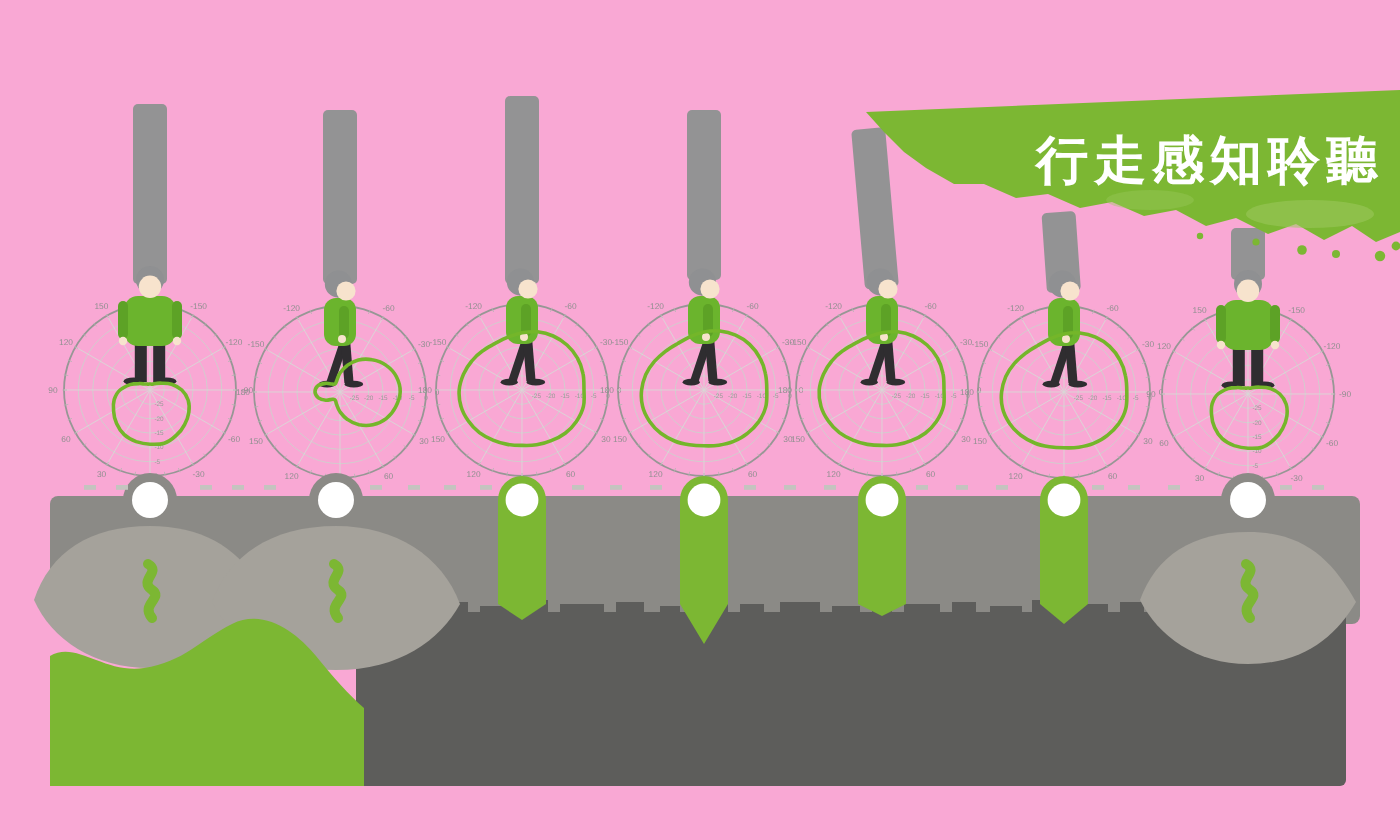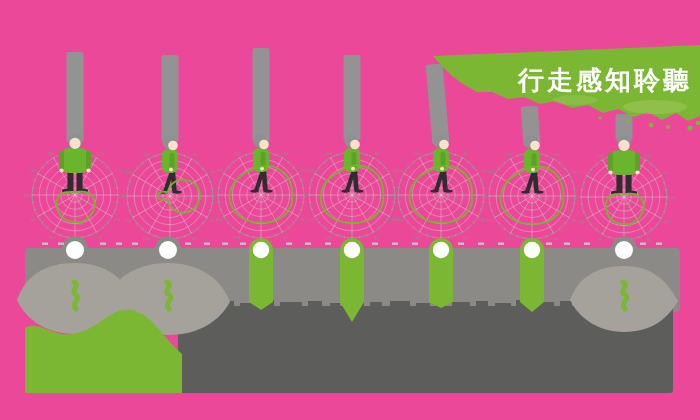--- a/index.html
+++ b/index.html
@@ -1,16 +1,16 @@
 <!DOCTYPE html>
 <html style="--brand-green: #7cb733; --curve-green: #74b62a; --shirt-green: #6bb42d; --arm-green: #5da226; --bar-gray: #939394; --hair-gray: #8f9092; --skin: #f7e3cd; --pants: #2f2d30; --band-mid: #8b8a86; --band-dark: #5d5d5b; --blob-gray: #a5a29b; --grid-ring: #cfcfcd; --grid-outer: #979795; --grid-label: #8f8f8f;"><head>
 <meta charset="utf-8">
 <style>
   html,body{margin:0;padding:0;background:#ffffff;}
-  .stage{position:relative;width:700px;height:420px;background:#ec4899;overflow:hidden;
+  .stage{position:relative;width:700px;height:420px;background:#f9a8d4;overflow:hidden;
          font-family:"Liberation Sans", sans-serif;}
   #scene text{font-family:"Liberation Sans", sans-serif;}
   .banner-title{fill:#ffffff;font-size:26px;font-weight:bold;letter-spacing:3px;}
 </style>
 </head>
 <body>
 
 <div class="stage">
 <svg id="scene" width="700" height="420" viewBox="0 0 700 420">
   <defs>

